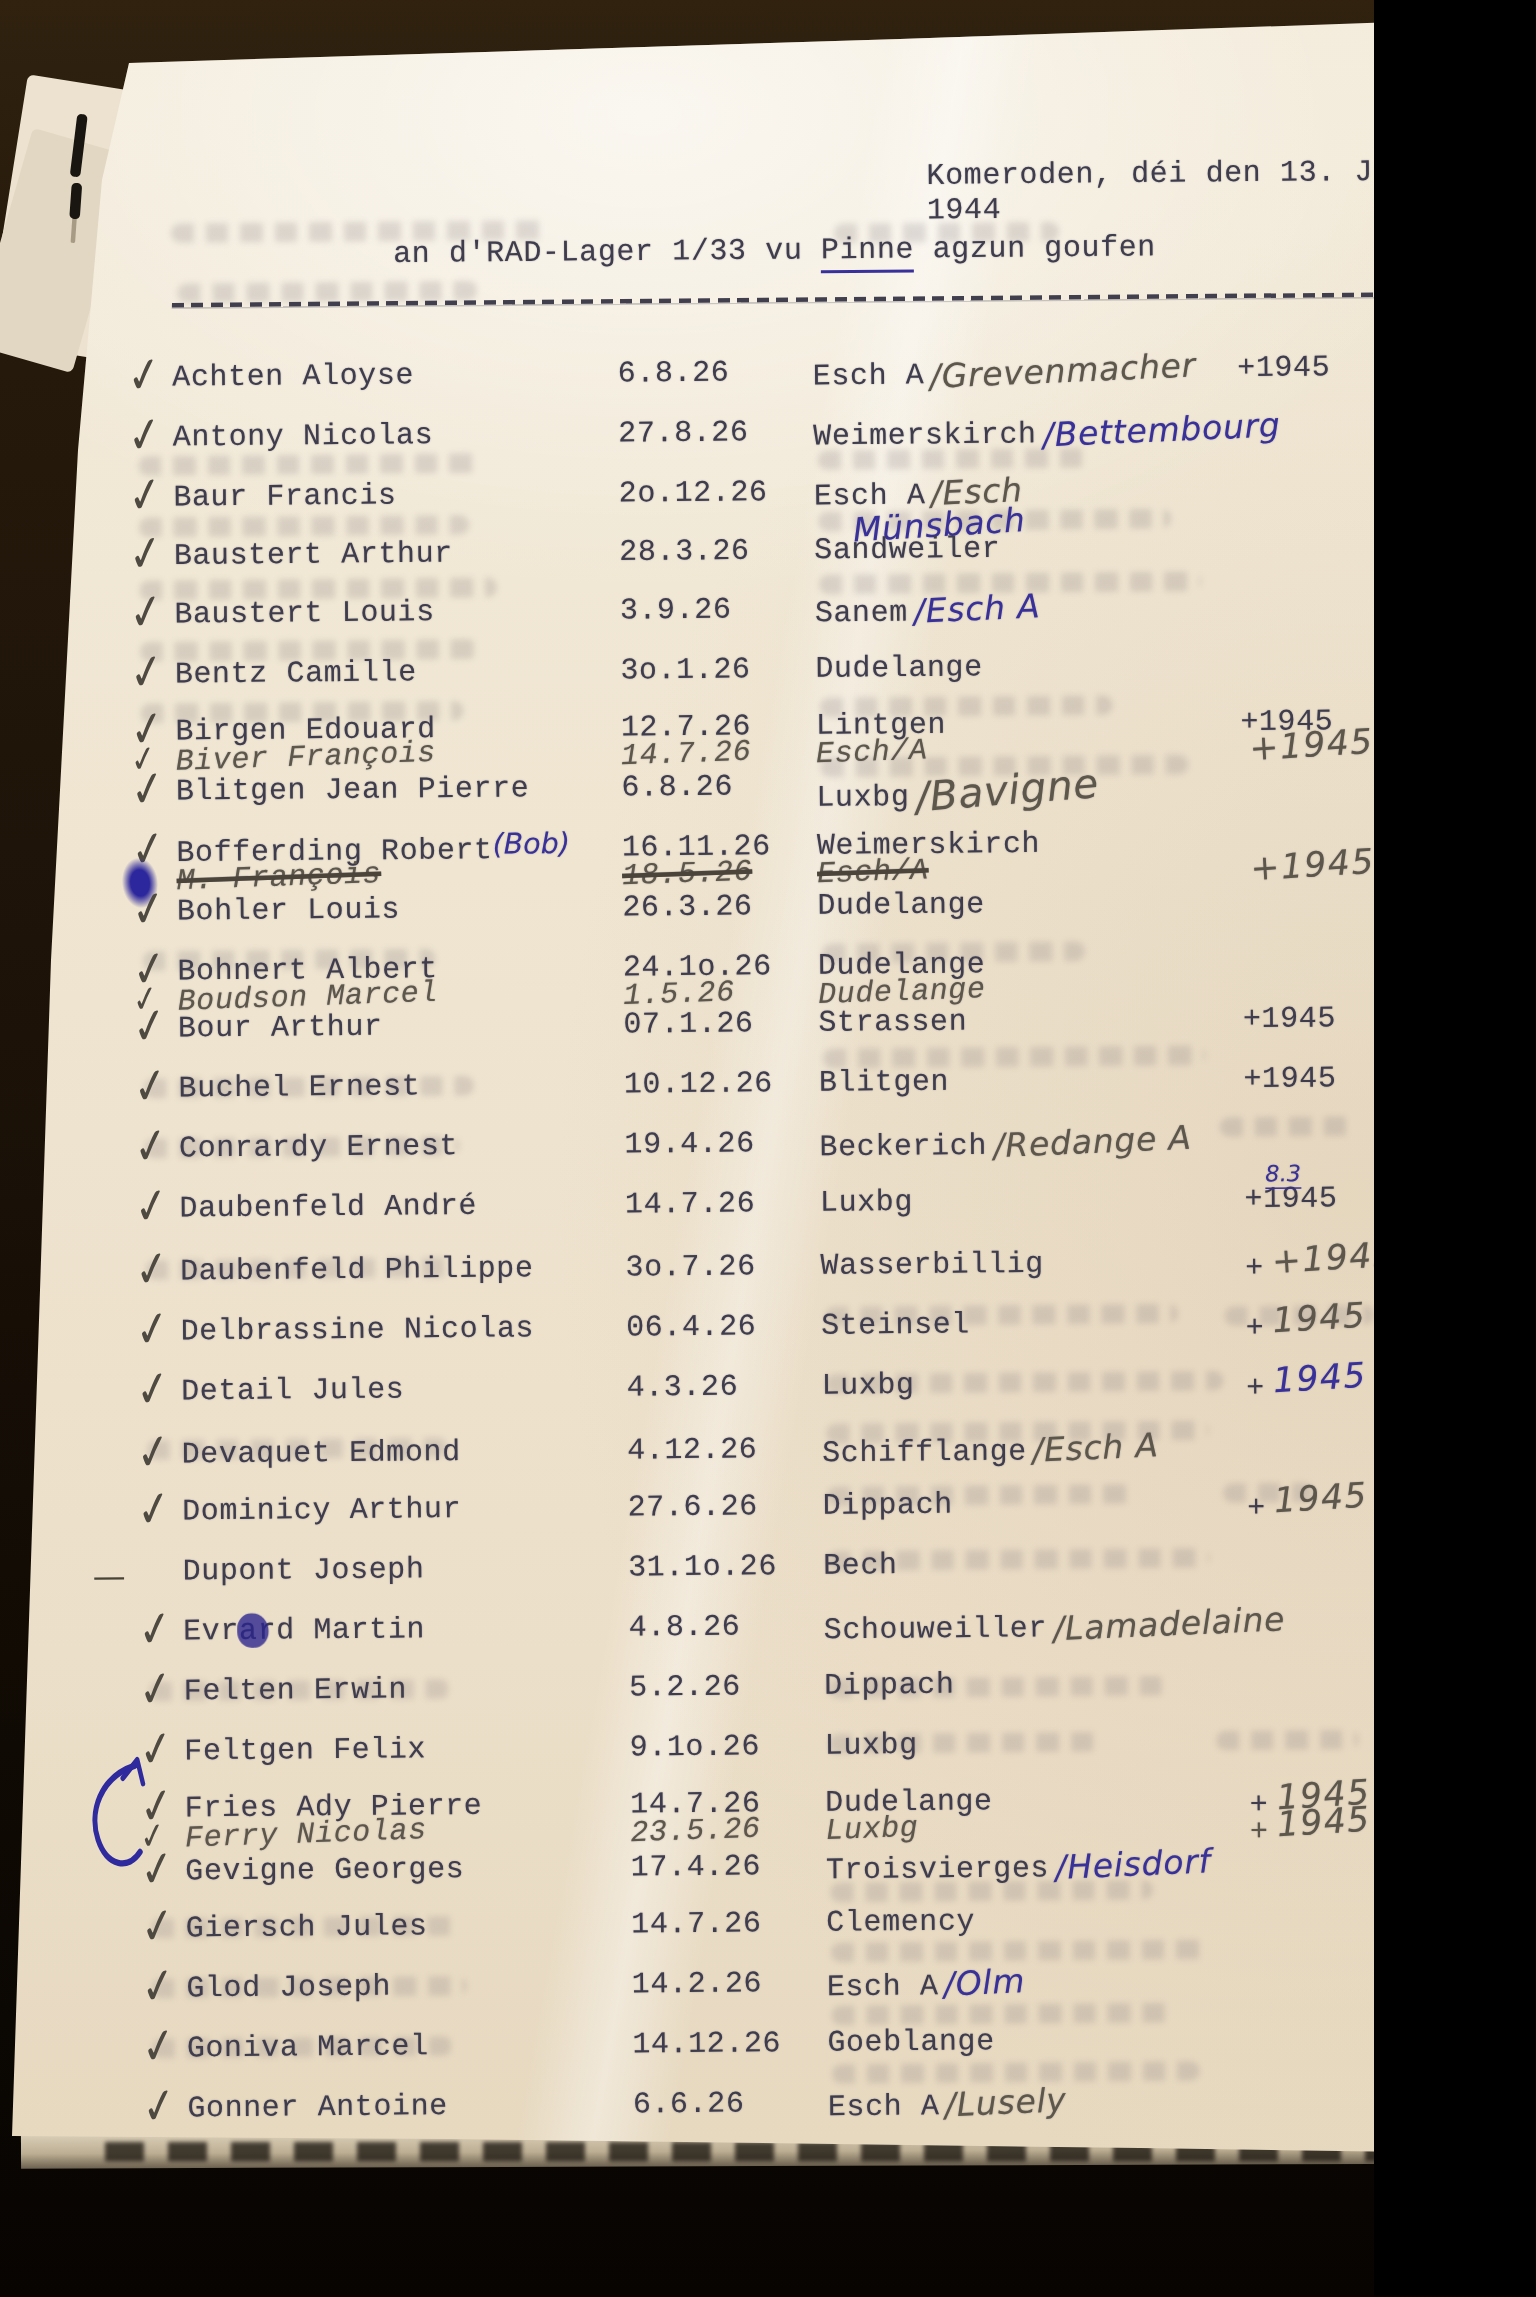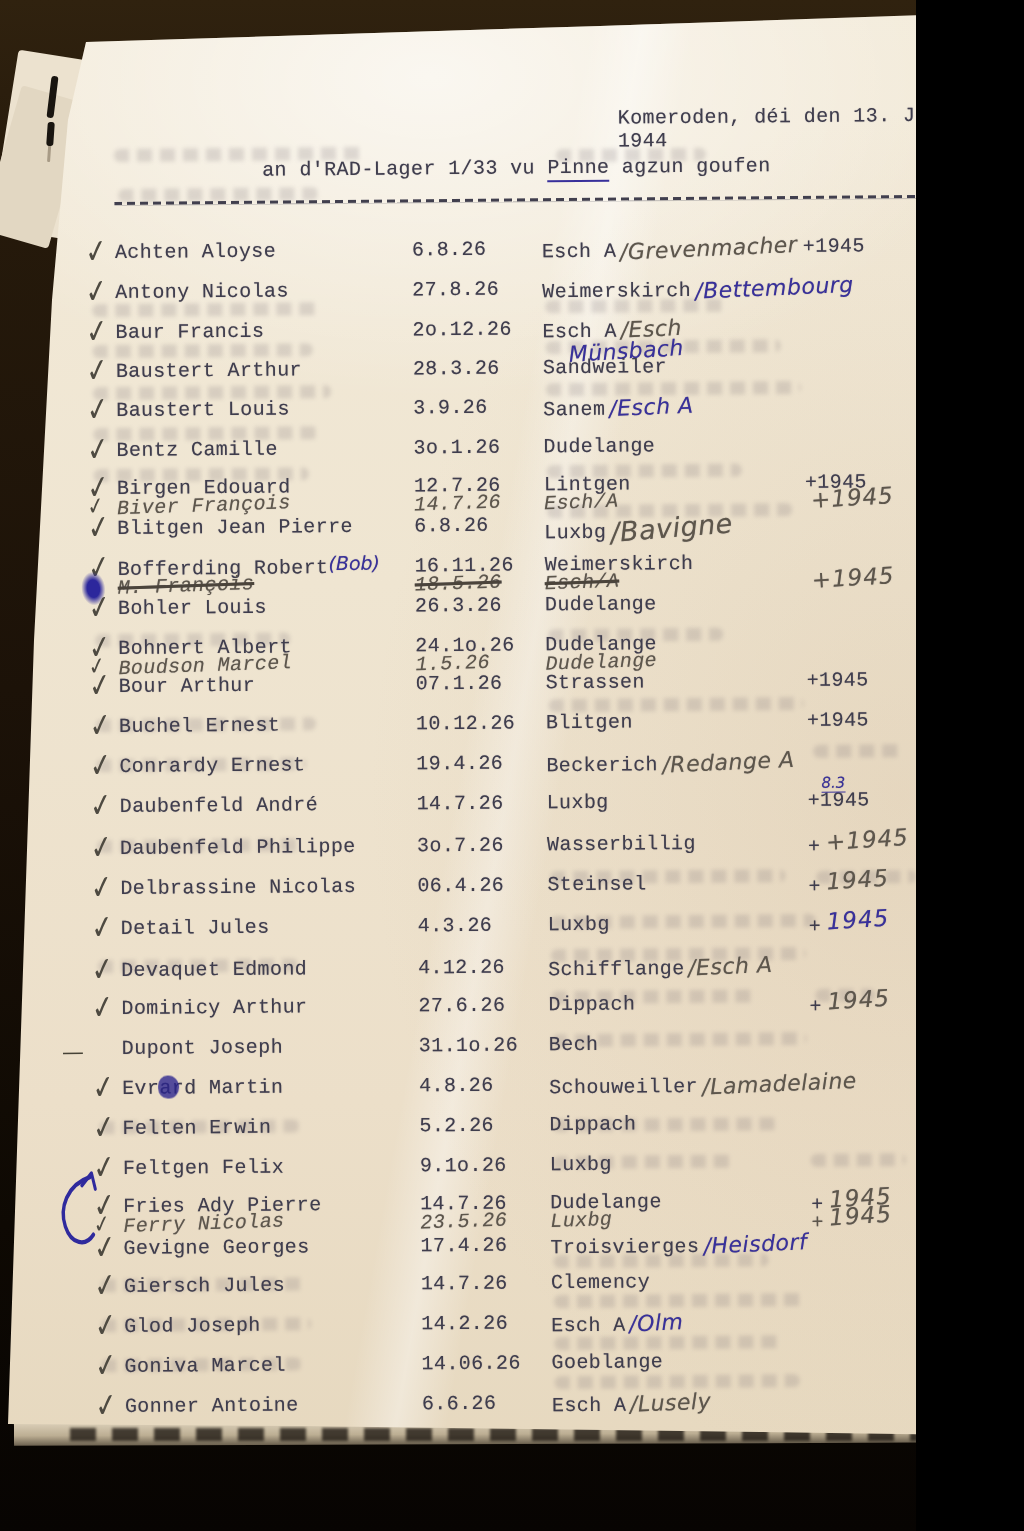--- a/index.html
+++ b/index.html
@@ -51,21 +51,21 @@
   .mark.dash{font-size:22px;transform:none;left:-30px;top:2px;color:#474337;}
   .mark .blob{position:absolute;left:-8px;top:-2px;width:24px;height:27px;border-radius:52% 46% 56% 50%;
         background:radial-gradient(closest-side,#2c279c 52%,rgba(44,39,156,.55) 74%,rgba(44,39,156,0));}
   .mark svg{position:absolute;left:-36px;top:-14px;}
   .name{position:absolute;left:30px;top:0;white-space:nowrap;}
   .name-note{font-size:19px;position:relative;top:-3px;letter-spacing:0;}
   .name-blot{position:absolute;left:36px;top:-1px;width:21px;height:23px;border-radius:46% 54% 50% 48%;
              background:rgba(41,35,142,.78);filter:blur(.4px);}
   .date{position:absolute;left:327px;top:0;white-space:nowrap;}
   .place{position:absolute;left:457px;top:0;white-space:nowrap;}
-  .note{position:absolute;left:718px;top:0;white-space:nowrap;}
+  .note{position:absolute;left:740px;top:0;white-space:nowrap;}
   .row.hand .typedpart, .row.hand{font-family:"DejaVu Sans",sans-serif;font-style:italic;color:#5d564b;
         font-size:19px;letter-spacing:1px;}
   .row.hand .name,.row.hand .date,.row.hand .place,.row.hand .note{transform:rotate(-1.5deg);}
   .row.struck .name,.row.struck .date,.row.struck .place,.row.struck .note{
         text-decoration:line-through;text-decoration-thickness:2.5px;text-decoration-color:#4b443b;}
   .place-hand{display:inline-block;font-size:22px;letter-spacing:.5px;transform:rotate(-2deg);margin-left:4px;}
   .place-hand.big{font-size:27px;transform:rotate(-4deg);}
   .place-hand2{display:block;font-size:22px;margin:-4px 0 0 26px;transform:rotate(-3deg);}
   .note-hand{display:inline-block;font-size:23px;letter-spacing:1px;transform:rotate(-3deg);
              position:relative;top:-4px;margin-left:6px;}
@@ -365,21 +365,21 @@
         <div class="row" style="top: 1312px;">
     <span class="mark">✓</span>
     <span class="name typed">Glod Joseph</span>
     <span class="date typed">14.2.26</span>
     <span class="place typed"><span class="place-typed">Esch A</span><span class="place-hand hw violet">/Olm</span></span>
     <span class="note typed note-wrap"><span class="note-typed"></span></span>
   </div>
         <div class="row" style="top: 1352px;">
     <span class="mark">✓</span>
     <span class="name typed">Goniva Marcel</span>
-    <span class="date typed">14.06.26</span>
+    <span class="date typed">14.12.26</span>
     <span class="place typed"><span class="place-typed">Goeblange</span></span>
     <span class="note typed note-wrap"><span class="note-typed"></span></span>
   </div>
         <div class="row" style="top: 1392px;">
     <span class="mark">✓</span>
     <span class="name typed">Gonner Antoine</span>
     <span class="date typed">6.6.26</span>
     <span class="place typed"><span class="place-typed">Esch A</span><span class="place-hand hw grey">/Lusely</span></span>
     <span class="note typed note-wrap"><span class="note-typed"></span></span>
   </div>

